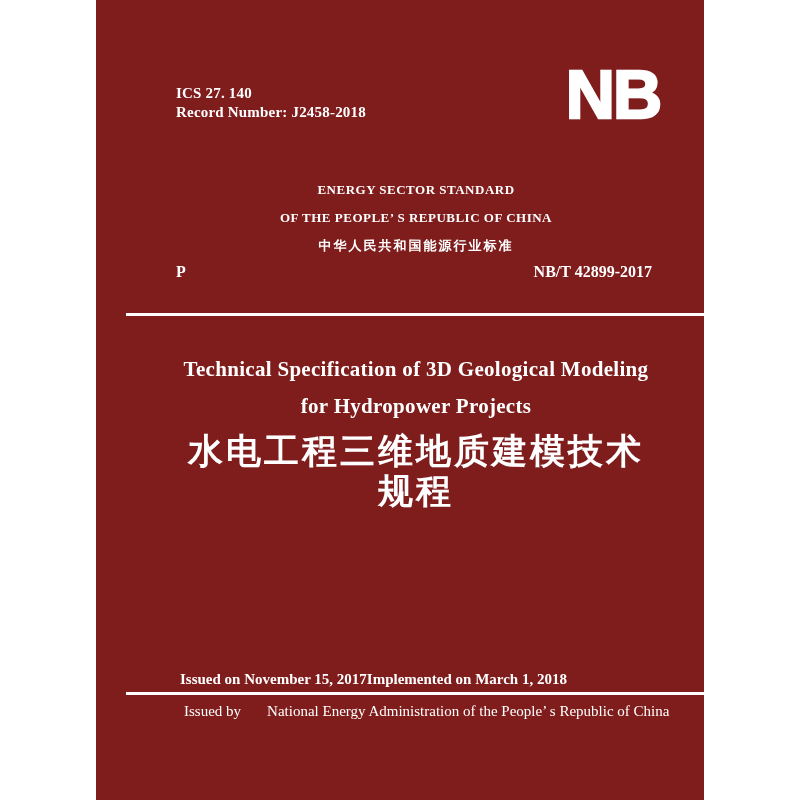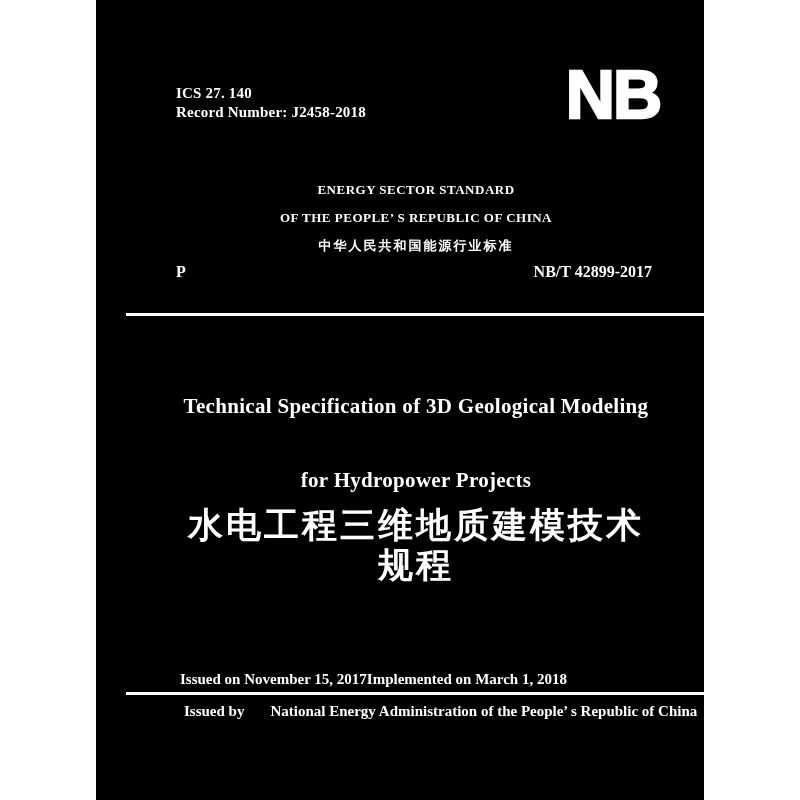--- a/index.html
+++ b/index.html
@@ -13,21 +13,21 @@
     height: 800px;
     background: #ffffff;
     overflow: hidden;
   }
   .cover {
     position: absolute;
     left: 96px;
     top: 0;
     width: 608px;
     height: 800px;
-    background: #000000;
+    background: #7f1d1d;
     color: #ffffff;
     font-family: "Liberation Serif", serif;
   }
   
   .ics-block {
     position: absolute;
     left: 80px;
     top: 84px;
     font-size: 15px;
     font-weight: bold;
@@ -94,21 +94,20 @@
     left: 80px;
     right: 48px;
     top: 351px;
     text-align: center;
   }
   .title-block .en {
     font-weight: bold;
     font-size: 21px;
     line-height: 37px;
     letter-spacing: 0.3px;
-    margin-top: 37px;
   }
   .title-block .zh {
     font-family: sans-serif;
     font-weight: bold;
     font-size: 35px;
     line-height: 40px;
     letter-spacing: 3px;
     margin-top: 6px;
   }
   
@@ -121,21 +120,21 @@
     justify-content: flex-start;
     font-weight: bold;
     font-size: 15px;
   }
   
   .issuer-row {
     position: absolute;
     left: 88px;
     right: 30px;
     top: 703px;
-    font-weight: bold;
+    font-weight: normal;
     font-size: 15px;
     white-space: nowrap;
   }
   .issuer-row .issuer-label { margin-right: 26px; }
 </style>
 </head>
 <body>
 
 <div class="page">
   <div class="cover">

